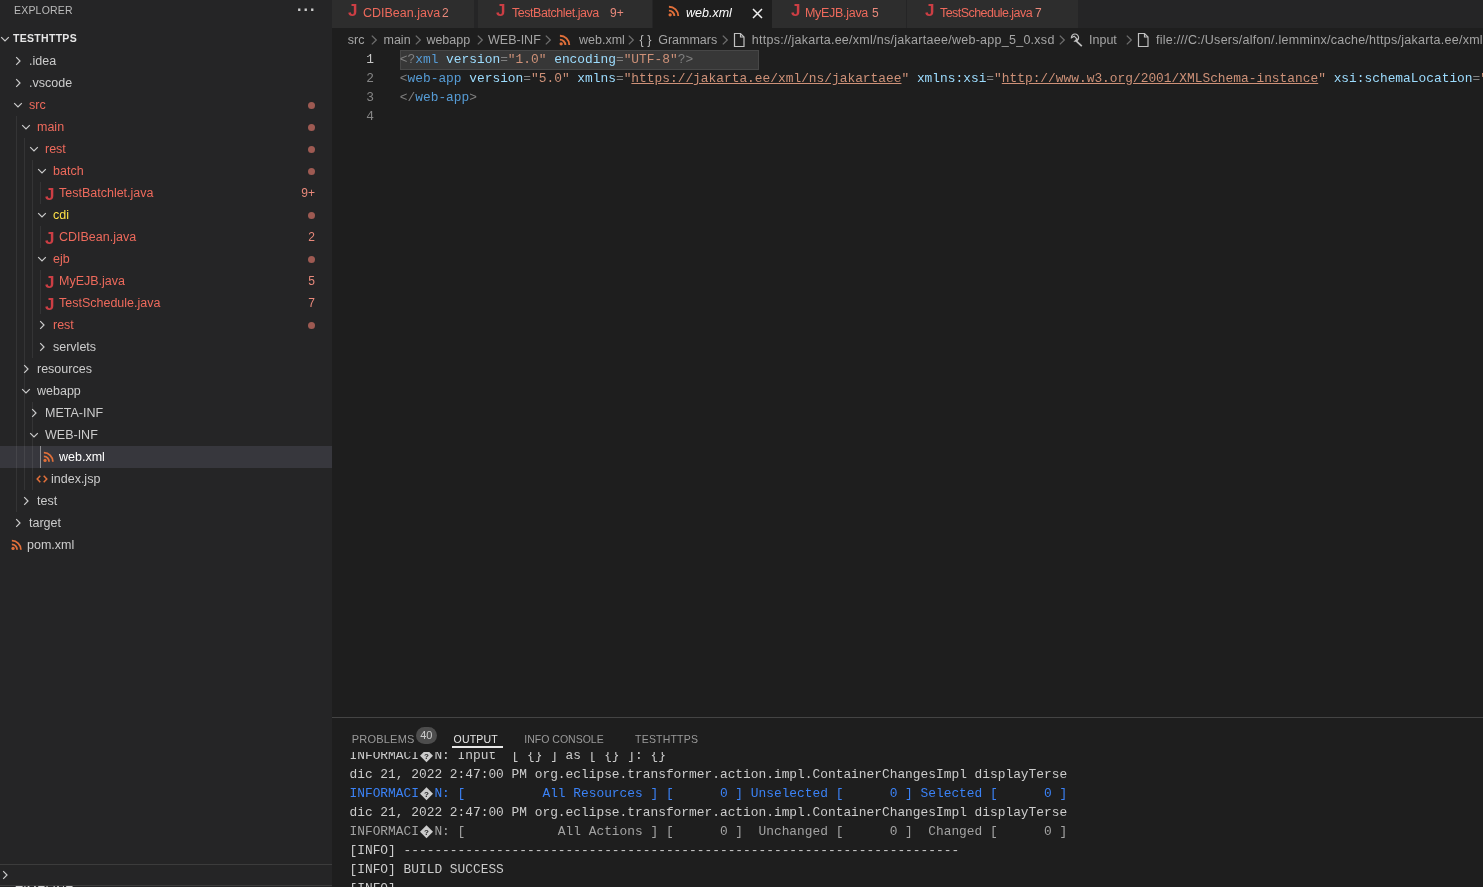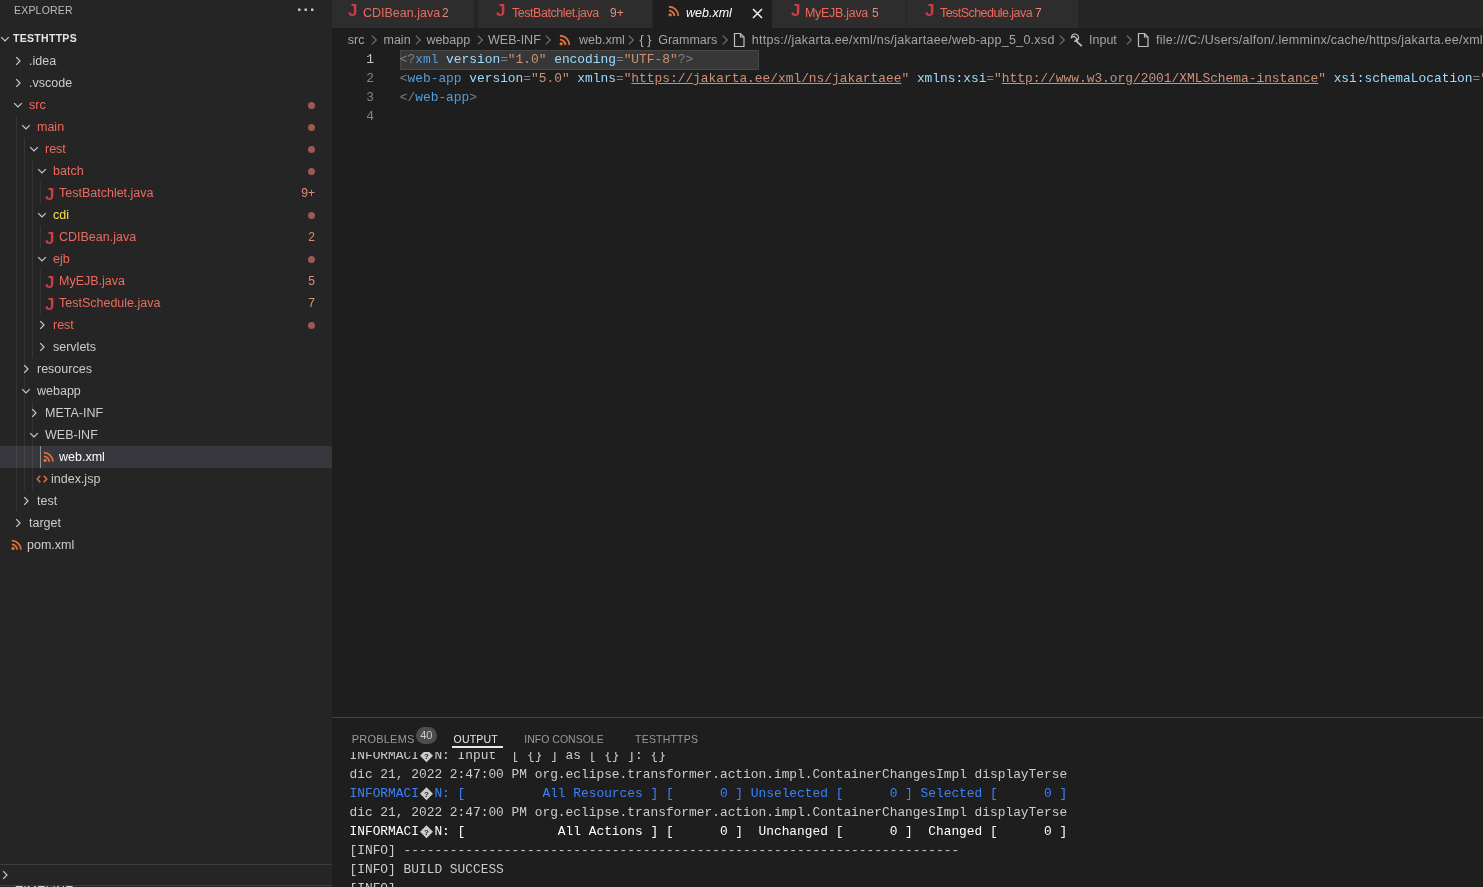--- a/index.html
+++ b/index.html
@@ -219,21 +219,21 @@
         </g>
       </svg></span>N:&nbsp;Input&nbsp;&nbsp;[&nbsp;{}&nbsp;]&nbsp;as&nbsp;[&nbsp;{}&nbsp;]:&nbsp;{}</div>
 <div class="mono" style="position:absolute;left:349.5px;top:765px;height:19px;font-size:12.86px;line-height:19px;color:#cccccc;z-index:1">dic&nbsp;21,&nbsp;2022&nbsp;2:47:00&nbsp;PM&nbsp;org.eclipse.transformer.action.impl.ContainerChangesImpl&nbsp;displayTerse</div>
 <div class="mono" style="position:absolute;left:349.5px;top:784px;height:19px;font-size:12.86px;line-height:19px;color:#3b82f6;z-index:1">INFORMACI<span style="display:inline-block;width:15.43px;height:19px;position:relative;vertical-align:top"><svg width="15" height="19" style="position:absolute;left:0;top:0">
         <g transform="translate(7.5,9.8)">
           <rect x="-4.6" y="-4.6" width="9.2" height="9.2" fill="#cccccc" transform="rotate(45)"></rect>
           <text x="0" y="2.8" text-anchor="middle" font-size="8" font-weight="bold" fill="#1e1e1e" font-family="Liberation Sans">?</text>
         </g>
       </svg></span>N:&nbsp;[&nbsp;&nbsp;&nbsp;&nbsp;&nbsp;&nbsp;&nbsp;&nbsp;&nbsp;&nbsp;All&nbsp;Resources&nbsp;]&nbsp;[&nbsp;&nbsp;&nbsp;&nbsp;&nbsp;&nbsp;0&nbsp;]&nbsp;Unselected&nbsp;[&nbsp;&nbsp;&nbsp;&nbsp;&nbsp;&nbsp;0&nbsp;]&nbsp;Selected&nbsp;[&nbsp;&nbsp;&nbsp;&nbsp;&nbsp;&nbsp;0&nbsp;]</div>
 <div class="mono" style="position:absolute;left:349.5px;top:803px;height:19px;font-size:12.86px;line-height:19px;color:#cccccc;z-index:1">dic&nbsp;21,&nbsp;2022&nbsp;2:47:00&nbsp;PM&nbsp;org.eclipse.transformer.action.impl.ContainerChangesImpl&nbsp;displayTerse</div>
-<div class="mono" style="position:absolute;left:349.5px;top:822px;height:19px;font-size:12.86px;line-height:19px;color:#ffffff;z-index:1">INFORMACI<span style="display:inline-block;width:15.43px;height:19px;position:relative;vertical-align:top"><svg width="15" height="19" style="position:absolute;left:0;top:0">
+<div class="mono" style="position:absolute;left:349.5px;top:822px;height:19px;font-size:12.86px;line-height:19px;color:#a3a3a3;z-index:1">INFORMACI<span style="display:inline-block;width:15.43px;height:19px;position:relative;vertical-align:top"><svg width="15" height="19" style="position:absolute;left:0;top:0">
         <g transform="translate(7.5,9.8)">
           <rect x="-4.6" y="-4.6" width="9.2" height="9.2" fill="#cccccc" transform="rotate(45)"></rect>
           <text x="0" y="2.8" text-anchor="middle" font-size="8" font-weight="bold" fill="#1e1e1e" font-family="Liberation Sans">?</text>
         </g>
       </svg></span>N:&nbsp;[&nbsp;&nbsp;&nbsp;&nbsp;&nbsp;&nbsp;&nbsp;&nbsp;&nbsp;&nbsp;&nbsp;&nbsp;All&nbsp;Actions&nbsp;]&nbsp;[&nbsp;&nbsp;&nbsp;&nbsp;&nbsp;&nbsp;0&nbsp;]&nbsp;&nbsp;Unchanged&nbsp;[&nbsp;&nbsp;&nbsp;&nbsp;&nbsp;&nbsp;0&nbsp;]&nbsp;&nbsp;Changed&nbsp;[&nbsp;&nbsp;&nbsp;&nbsp;&nbsp;&nbsp;0&nbsp;]</div>
 <div class="mono" style="position:absolute;left:349.5px;top:841px;height:19px;font-size:12.86px;line-height:19px;color:#cccccc;z-index:1">[INFO]&nbsp;------------------------------------------------------------------------</div>
 <div class="mono" style="position:absolute;left:349.5px;top:860px;height:19px;font-size:12.86px;line-height:19px;color:#cccccc;z-index:1">[INFO]&nbsp;BUILD&nbsp;SUCCESS</div>
 <div class="mono" style="position:absolute;left:349.5px;top:879px;height:19px;font-size:12.86px;line-height:19px;color:#cccccc;z-index:1">[INFO]&nbsp;------------------------------------------------------------------------</div>
 <div style="position:absolute;left:332px;top:718px;width:1151px;height:34px;background:#1e1e1e;z-index:2"></div>
 <div style="position:absolute;left:332px;top:717px;width:1151px;height:1px;background:#444444;z-index:3"></div>

